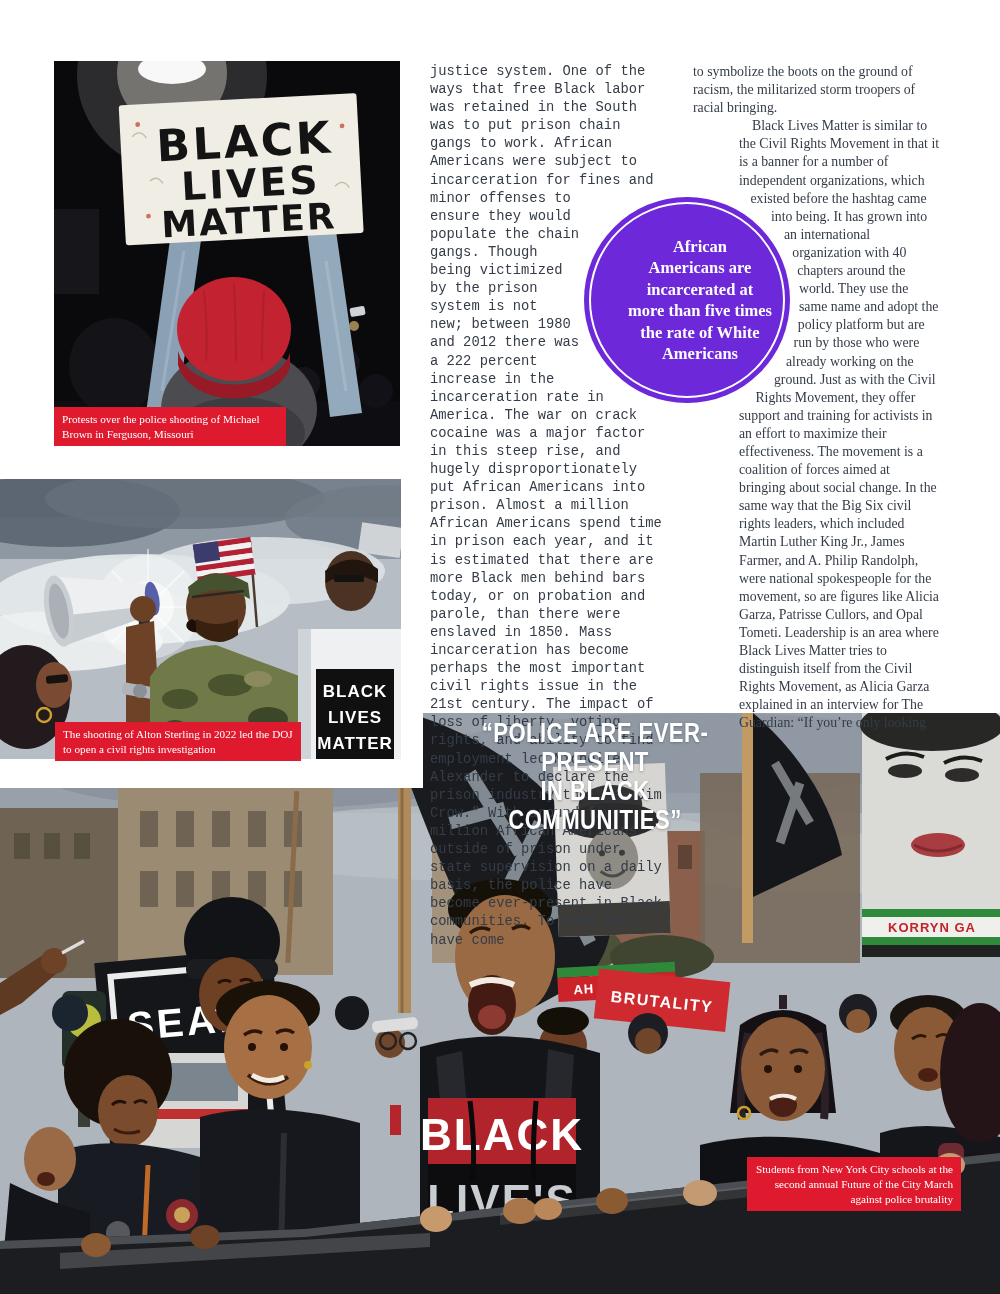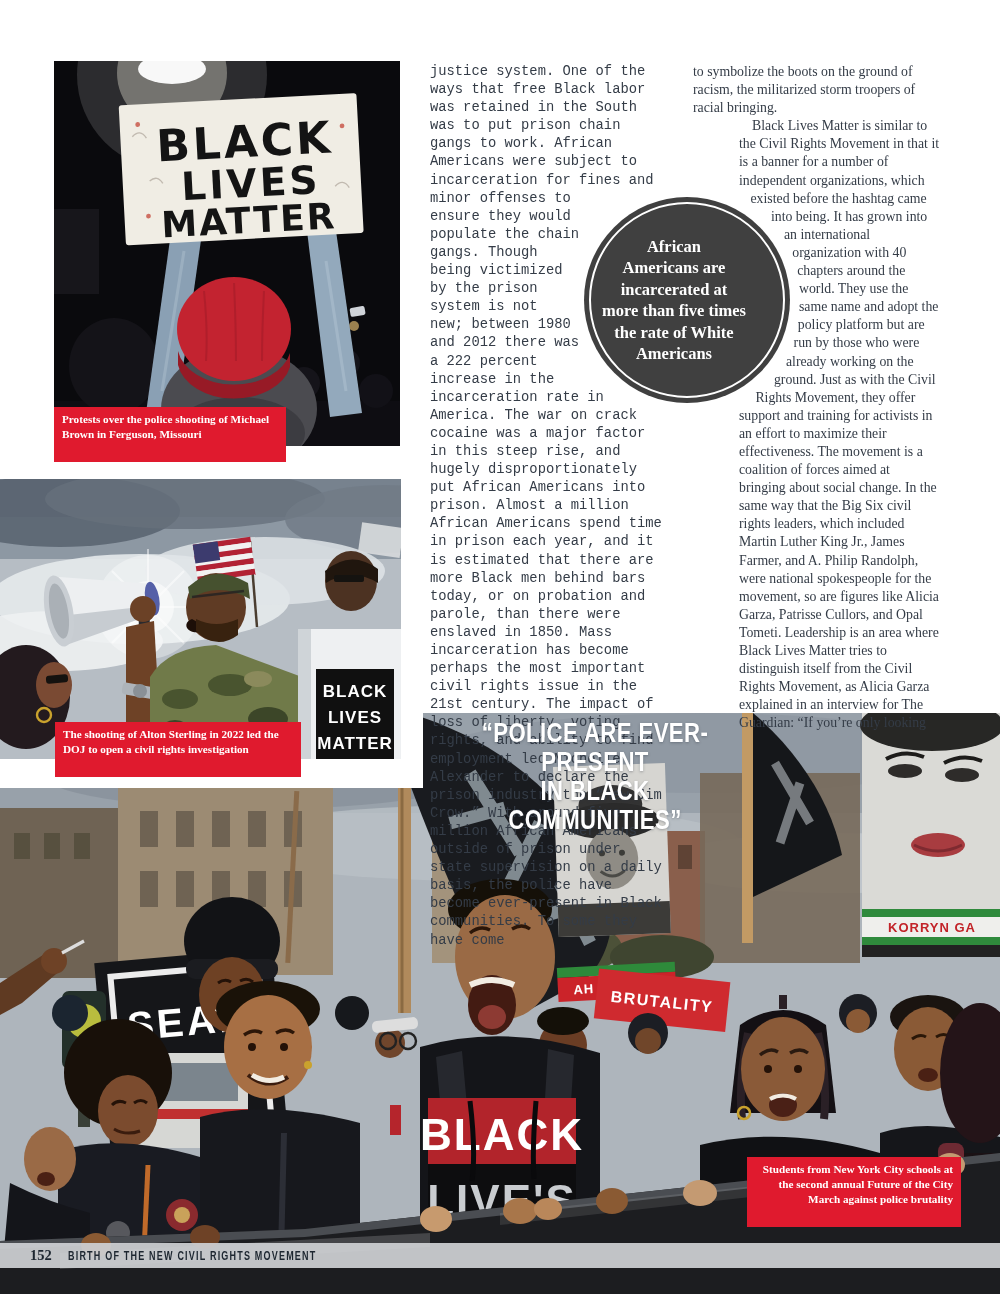--- a/index.html
+++ b/index.html
@@ -6,38 +6,38 @@
   .page{position:relative;width:1000px;height:1294px;background:#ffffff;overflow:hidden;
         font-family:"Liberation Serif",serif;}
 
   .photo{position:absolute;overflow:hidden;}
   .photo svg{display:block;width:100%;height:100%;}
   .photo1{left:54px;top:61px;width:346px;height:385px;z-index:1;}
   .photo2{left:0;top:479px;width:401px;height:280px;z-index:3;}
   .photo3{left:0;top:713px;width:1000px;height:581px;z-index:1;}
   .notch{position:absolute;left:0;top:713px;width:423px;height:75px;background:#ffffff;z-index:2;}
 
-  .caption{position:absolute;background:#e01a2e;color:#ffffff;font-weight:bold;
-           font-size:11.2px;line-height:1.34;padding:5px 8px 20px;box-sizing:border-box;z-index:4;}
+  .caption{position:absolute;background:#e01a2e;color:#ffffff;font-weight:normal;
+           font-size:11.2px;line-height:1.34;padding:5px 8px 4px;box-sizing:border-box;z-index:4;}
   .cap-ferguson{left:54px;top:407px;width:232px;}
   .cap-sterling{left:55px;top:722px;width:246px;}
   .cap-students{left:747px;top:1157px;width:214px;text-align:right;}
 
   .col{position:absolute;top:63px;color:#343c47;font-size:13.8px;line-height:18.1px;z-index:2;}
   .col p{margin:0;}
   .col .indent{text-indent:13px;margin-left:46px;}
   .col1{left:430px;width:238px;height:655px;font-family:Liberation Mono, monospace;}
   .col2{left:693px;width:247px;height:655px;}
   .shape-r{float:right;width:100px;height:360px;
            shape-outside:circle(104px at 119px 237px);shape-margin:8px;}
   .shape-l{float:left;width:110px;height:360px;
            shape-outside:circle(104px at -6px 237px);shape-margin:8px;}
 
   .pull-circle{position:absolute;left:584px;top:197px;width:206px;height:206px;border-radius:50%;
-               background:#404040;z-index:3;display:flex;align-items:center;justify-content:flex-start;
+               background:#6d28d9;z-index:3;display:flex;align-items:center;justify-content:flex-end;
                text-align:center;}
   .pull-circle::before{content:"";position:absolute;left:5px;top:5px;right:5px;bottom:5px;
                border:2px solid #ffffff;border-radius:50%;}
   .pull-circle .ctext{color:#ffffff;font-weight:bold;font-size:16.5px;line-height:21.5px;
                white-space:pre-line;width:180px;}
 
   .pull-quote{position:absolute;left:428px;top:719px;width:334px;z-index:5;color:#ffffff;
               font-family:"Liberation Sans",sans-serif;font-weight:bold;font-size:27px;
               line-height:29px;text-align:center;letter-spacing:0.5px;
               transform:scaleX(0.82);transform-origin:50% 0;
@@ -441,18 +441,14 @@
   </div>
   <div class="notch"></div>
 
   <div class="pull-quote">
     <span>“POLICE ARE EVER-PRESENT</span>
     <span>IN BLACK COMMUNITIES”</span>
   </div>
 
   <div class="caption cap-students">Students from New York City schools at the second annual Future of the City March against police brutality</div>
 
-  <div class="footer">
-    <span class="num">152</span>
-    <span class="ftitle">BIRTH OF THE NEW CIVIL RIGHTS MOVEMENT</span>
-  </div>
 
 </div>
 
 </body></html>

